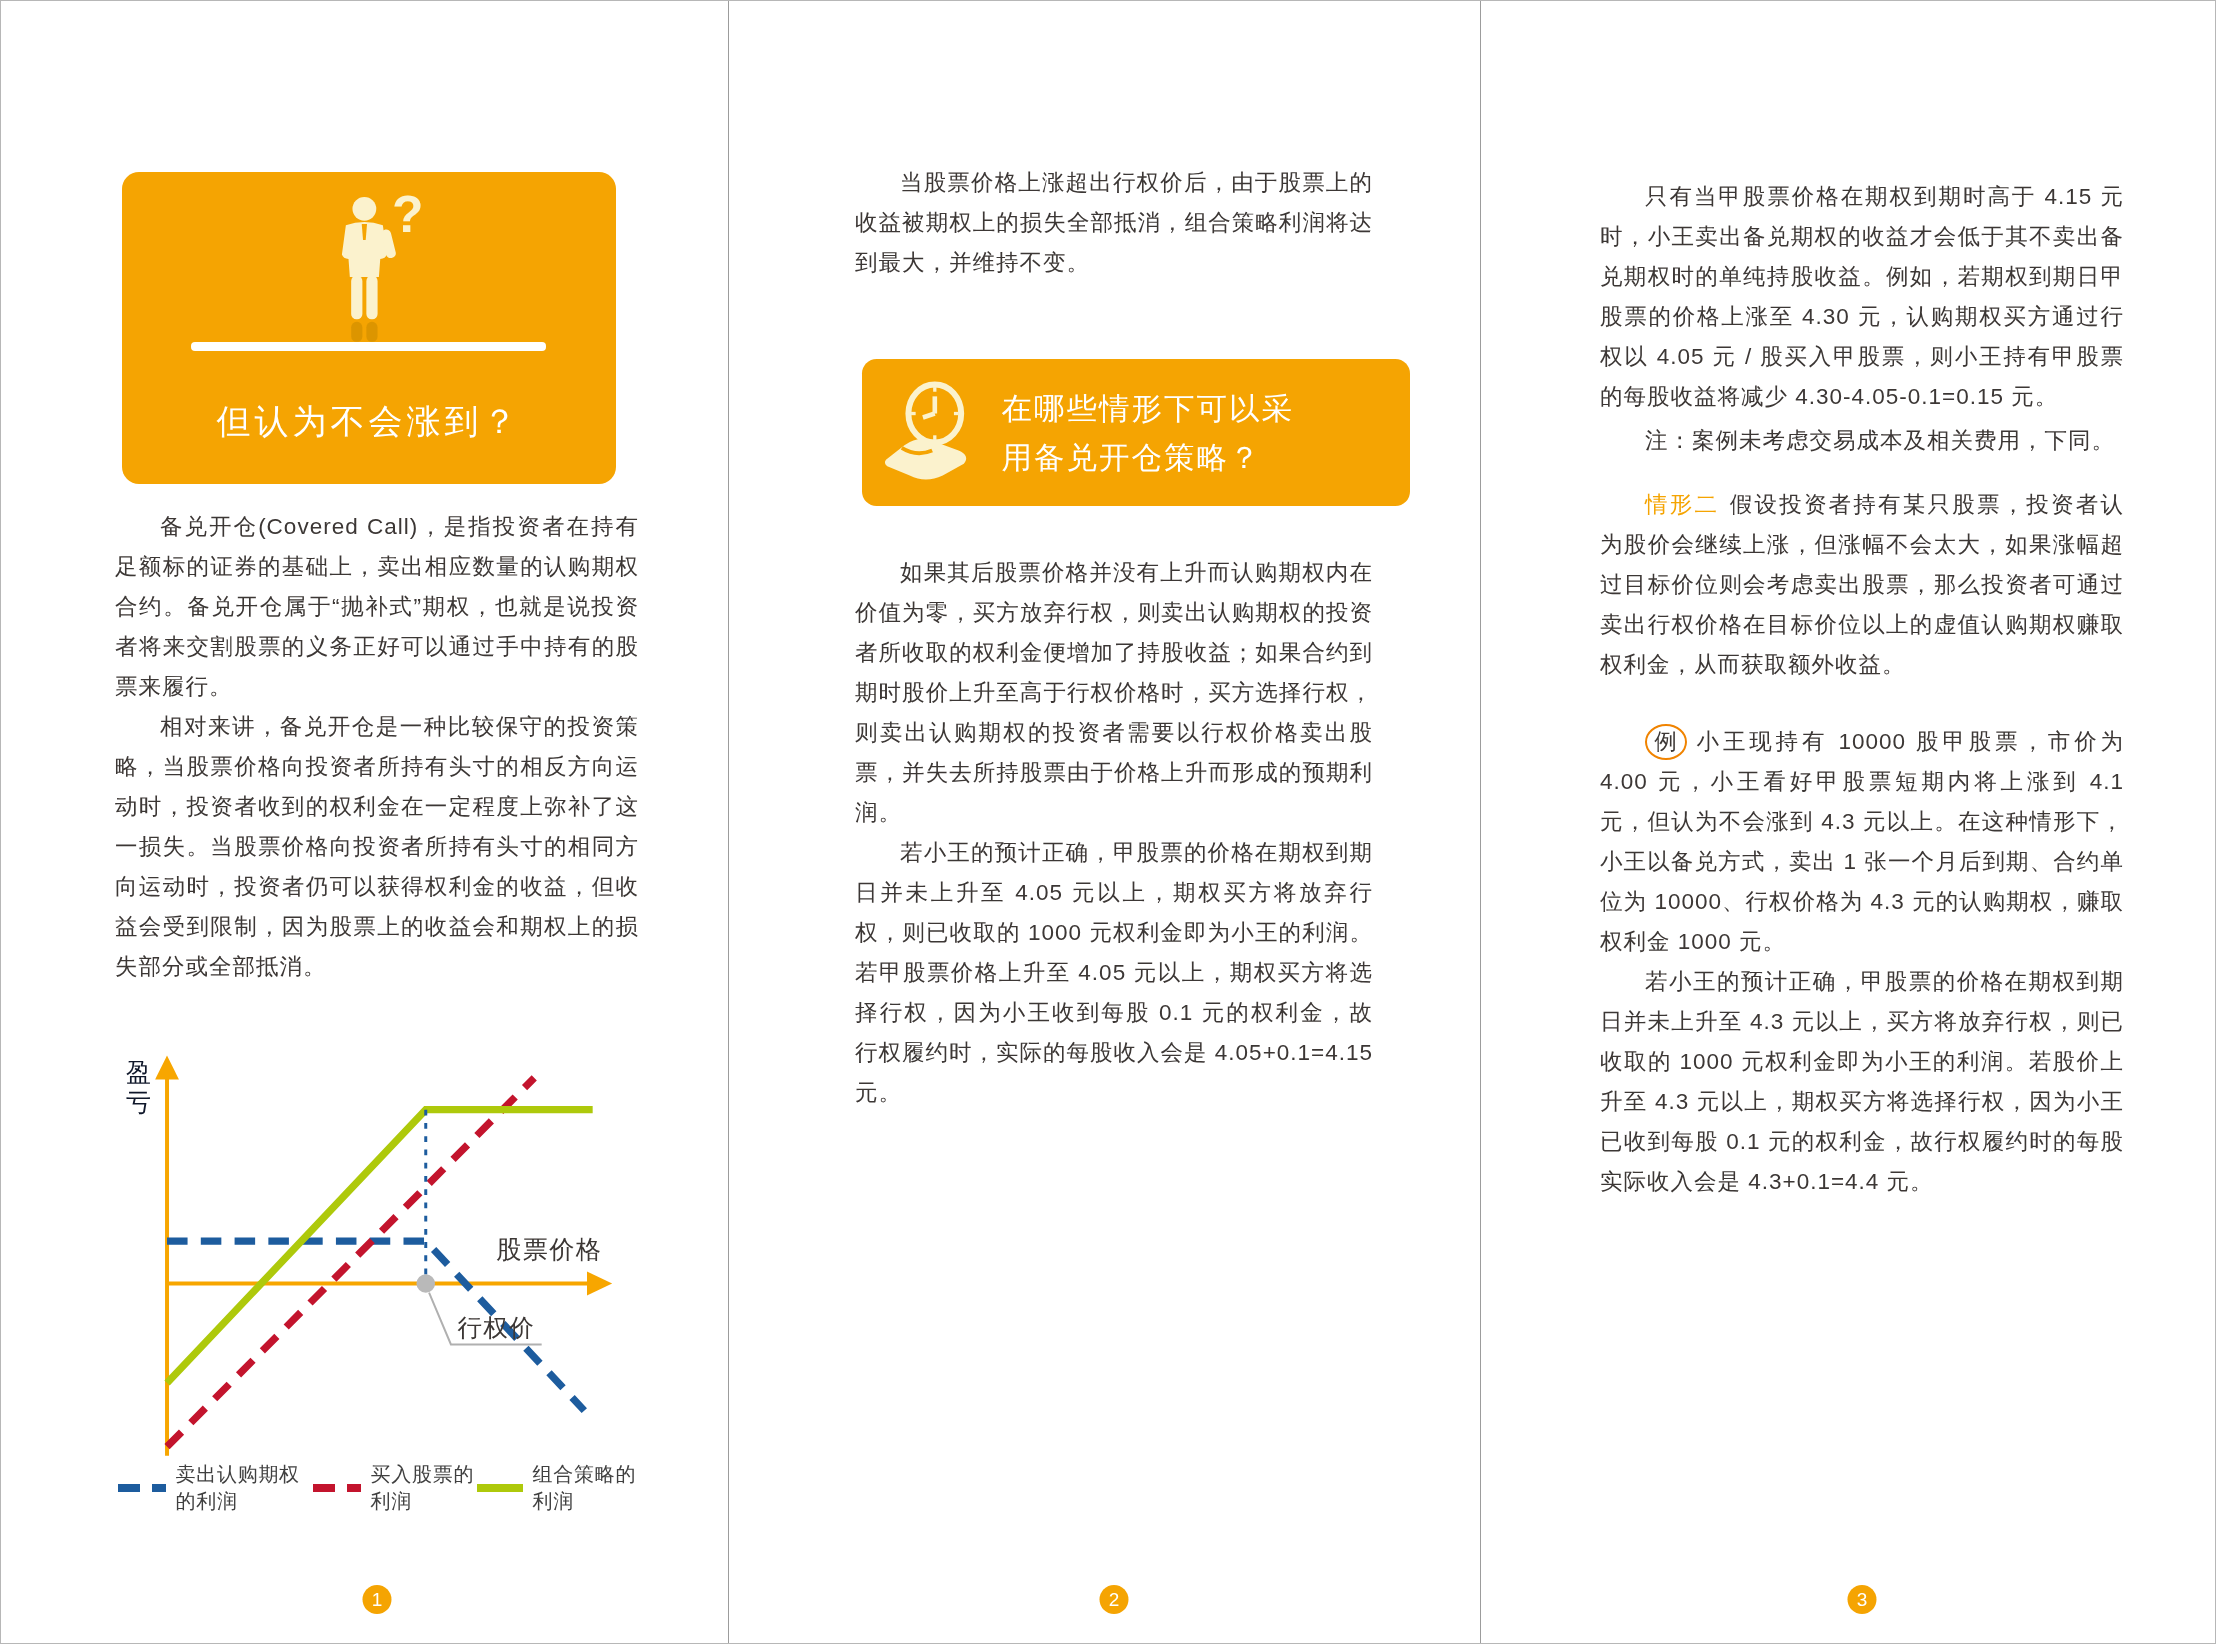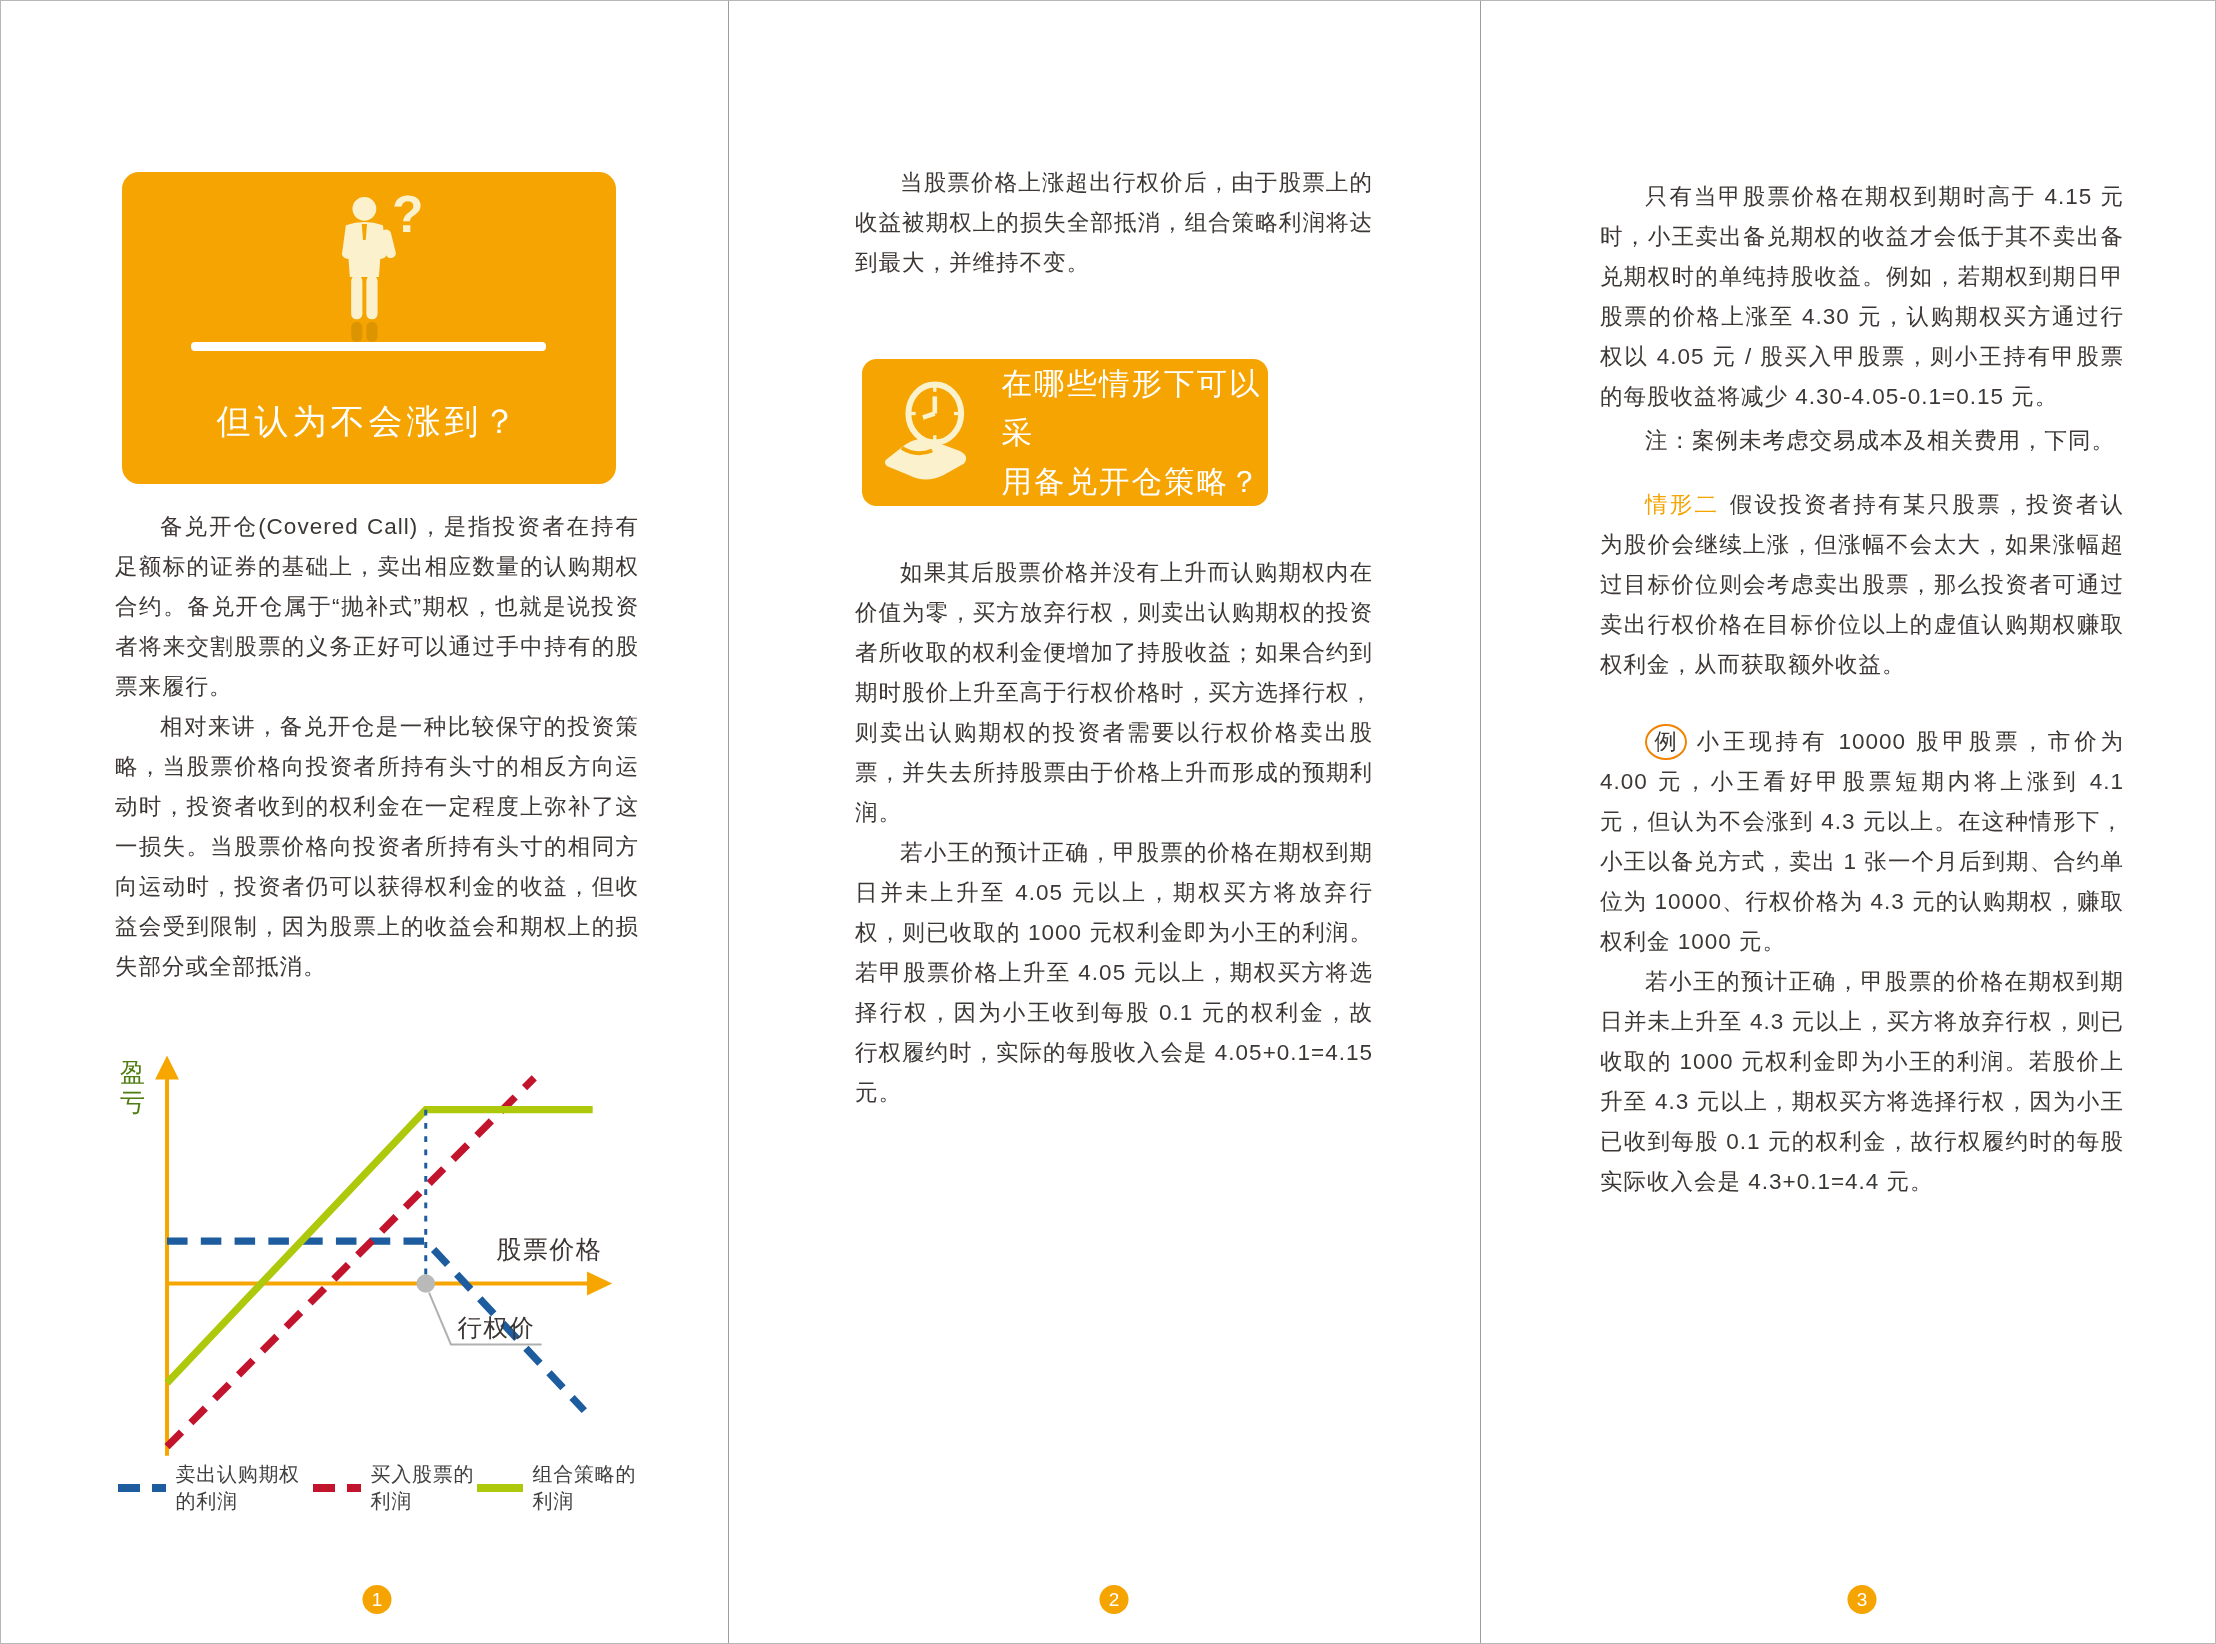--- a/index.html
+++ b/index.html
@@ -18,29 +18,29 @@
   .note{color:#f5a402;}
   .ex-badge{display:inline-block;border:2px solid #f08300;border-radius:50%;
             padding:0.7px 7.3px;margin-right:6.6px;line-height:30.5px;text-indent:0;}
 
   .card{position:absolute;background:#f5a402;border-radius:17px;}
   .card1{left:6.6px;top:171px;width:494px;height:312px;}
   .card1-icon{position:absolute;top:18.6px;left:50%;transform:translateX(-50%);}
   .card1-bar{position:absolute;top:170px;left:14%;width:72%;height:8.6px;background:#fff;border-radius:4px;}
   .card1-title{position:absolute;top:227px;width:100%;text-align:center;color:#fff;
                font-size:34px;letter-spacing:4px;}
-  .card2{left:6.6px;top:358px;width:406px;height:147px;border-radius:14.6px;display:flex;align-items:center;}
+  .card2{left:6.6px;top:358px;width:548px;height:147px;border-radius:14.6px;display:flex;align-items:center;}
   .card2-icon{margin-left:20px;flex:0 0 auto;}
   .card2-title{margin-left:21px;color:#fff;font-size:30.5px;line-height:1.6;letter-spacing:2px;}
 
   .flow{position:absolute;left:0;right:0;}
 
   .chart{position:absolute;left:0;top:1044px;width:524px;height:467px;}
-  .ylabel{position:absolute;left:5px;top:13.3px;width:29px;font-size:25px;line-height:1.18;
-          letter-spacing:0;word-break:break-all;color:#4d7c0f;}
+  .ylabel{position:absolute;left:11px;top:13.3px;width:29px;font-size:25px;line-height:1.18;
+          letter-spacing:0;word-break:break-all;color:#0f172a;}
   .legend{position:absolute;left:2.7px;right:0;top:416px;display:flex;align-items:center;
           justify-content:space-between;}
   .legend-item{display:flex;align-items:center;font-size:20px;letter-spacing:0.7px;color:#404040;}
   .swatch{display:inline-block;height:8px;margin-right:9.3px;}
   .swatch.dashed{width:66px;}
   .swatch.solid{width:63px;}
 
   .pagenum{position:absolute;bottom:29px;left:50%;transform:translateX(-50%);
            width:29px;height:29px;border-radius:50%;background:#f5a402;color:#fff;
            font-size:19px;display:flex;align-items:center;justify-content:center;}

